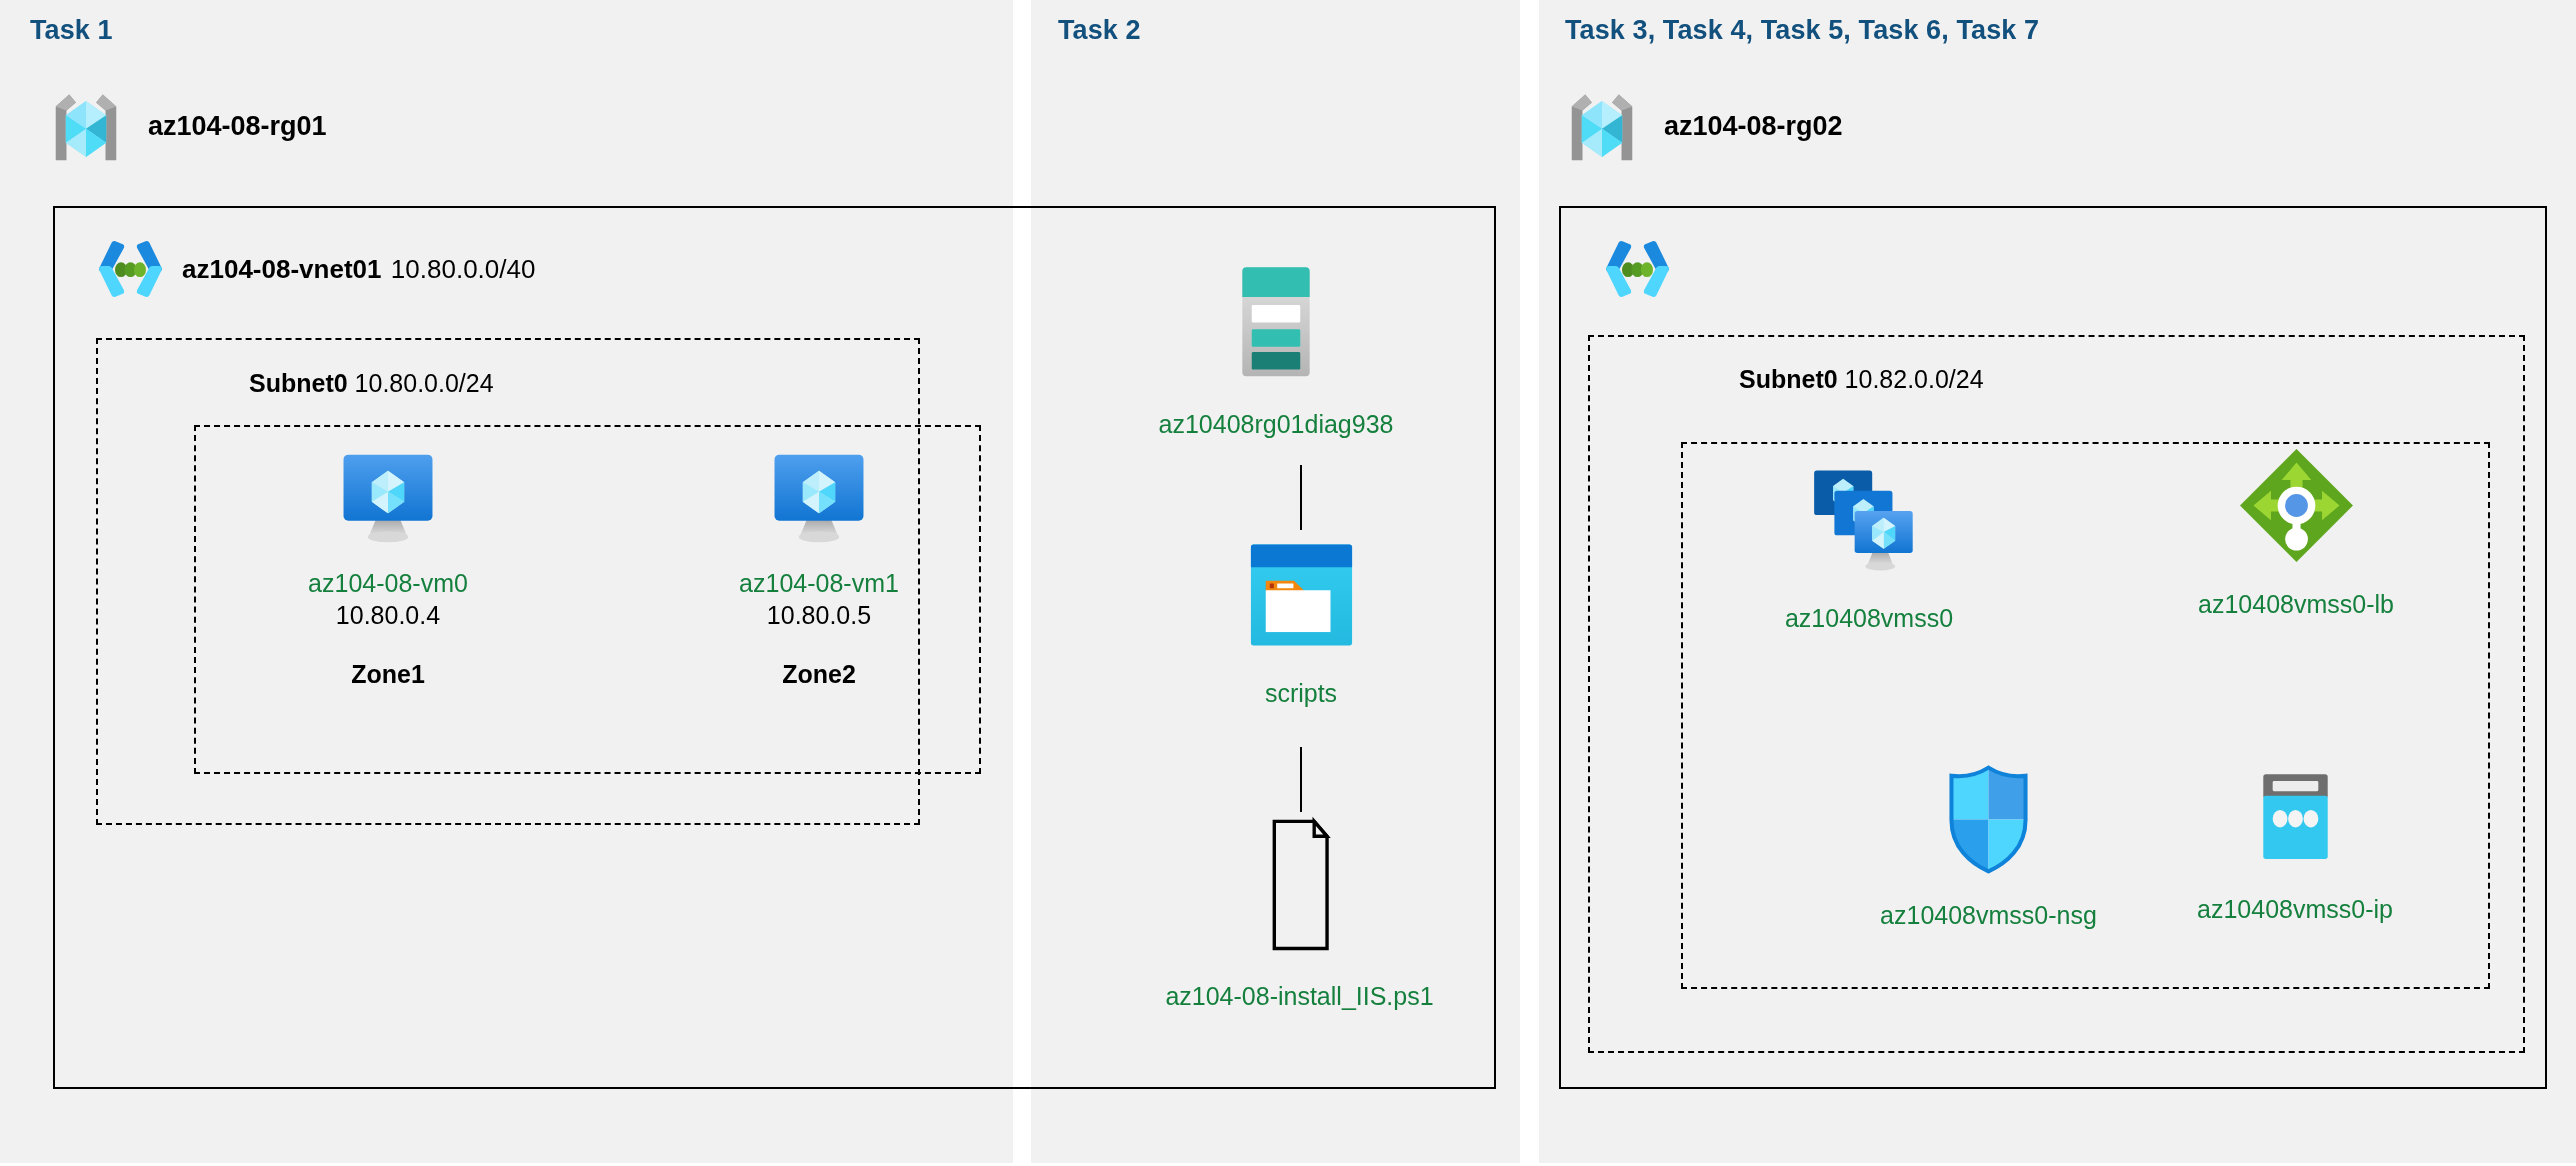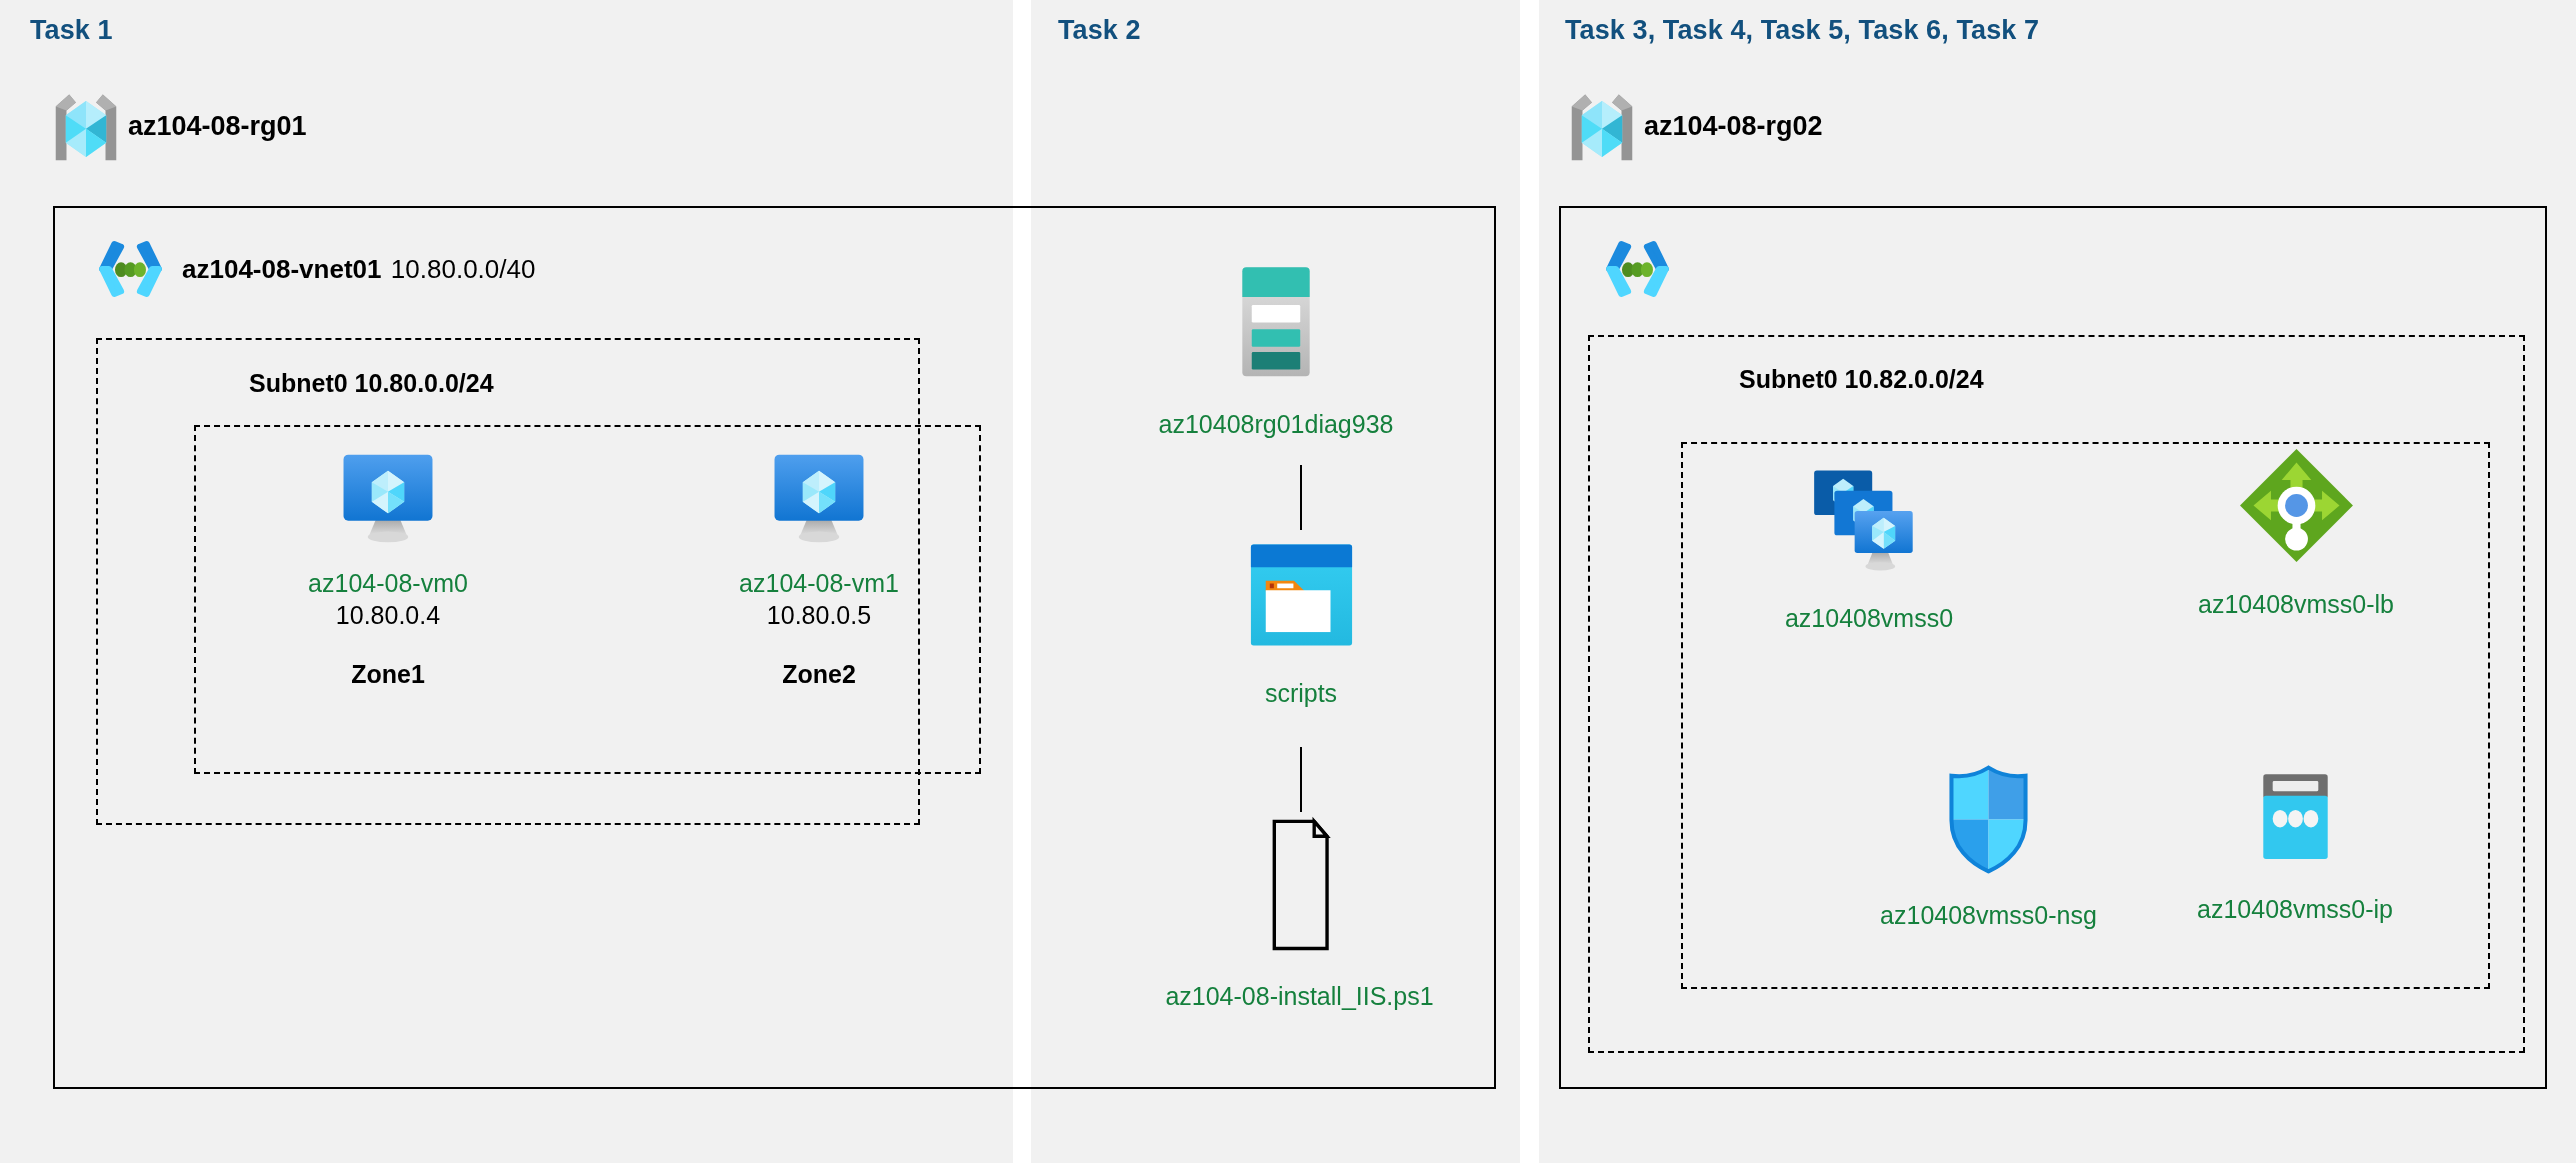--- a/index.html
+++ b/index.html
@@ -7,32 +7,32 @@
     width:2576px;height:1166px;position:relative;overflow:hidden;
     font-family:"Liberation Sans", sans-serif;
     -webkit-font-smoothing:antialiased;
   }
   .panel{position:absolute;background:#f1f1f1;}
   .task-title{
     position:absolute;color:#12507e;font-weight:bold;font-size:27px;
     letter-spacing:0.1px;white-space:nowrap;
   }
   
-  .rg-row{position:absolute;display:flex;align-items:center;gap:5px;}
+  .rg-row{position:absolute;display:flex;align-items:center;gap:25px;}
   .rg-name{font-size:27px;font-weight:bold;color:#000;white-space:nowrap;}
   
   .vnet-box{position:absolute;border:2px solid #000;background:transparent;box-sizing:border-box;}
   .vnet-head{position:absolute;display:flex;align-items:center;gap:15px;}
   .vnet-name{font-size:26px;font-weight:bold;color:#000;white-space:nowrap;}
   .vnet-cidr{font-size:26px;font-weight:normal;color:#000;white-space:nowrap;margin-left:9.4px;}
   
   .dash-box{position:absolute;border:2px dashed #000;box-sizing:border-box;background:transparent;}
   .subnet-label{position:absolute;font-size:25px;white-space:nowrap;color:#000;}
   .subnet-label b{font-weight:bold;margin-left:48px;}
-  .subnet-label span{font-weight:bold;}
+  .subnet-label span{font-weight:normal;}
   
   .node{position:absolute;display:flex;flex-direction:column;align-items:center;}
   .node-cap{font-size:25px;font-weight:normal;color:#15803d;white-space:nowrap;text-align:center;margin-top:24px;line-height:1.12;}
   .node-sub{font-size:25px;font-weight:normal;color:#000;white-space:nowrap;text-align:center;margin-top:4px;}
   .node-zone{font-size:25px;font-weight:bold;color:#000;white-space:nowrap;text-align:center;margin-top:30px;}
   
   .connector{position:absolute;background:#000;width:2px;}
   svg{display:block;}
 </style>
 </head>

